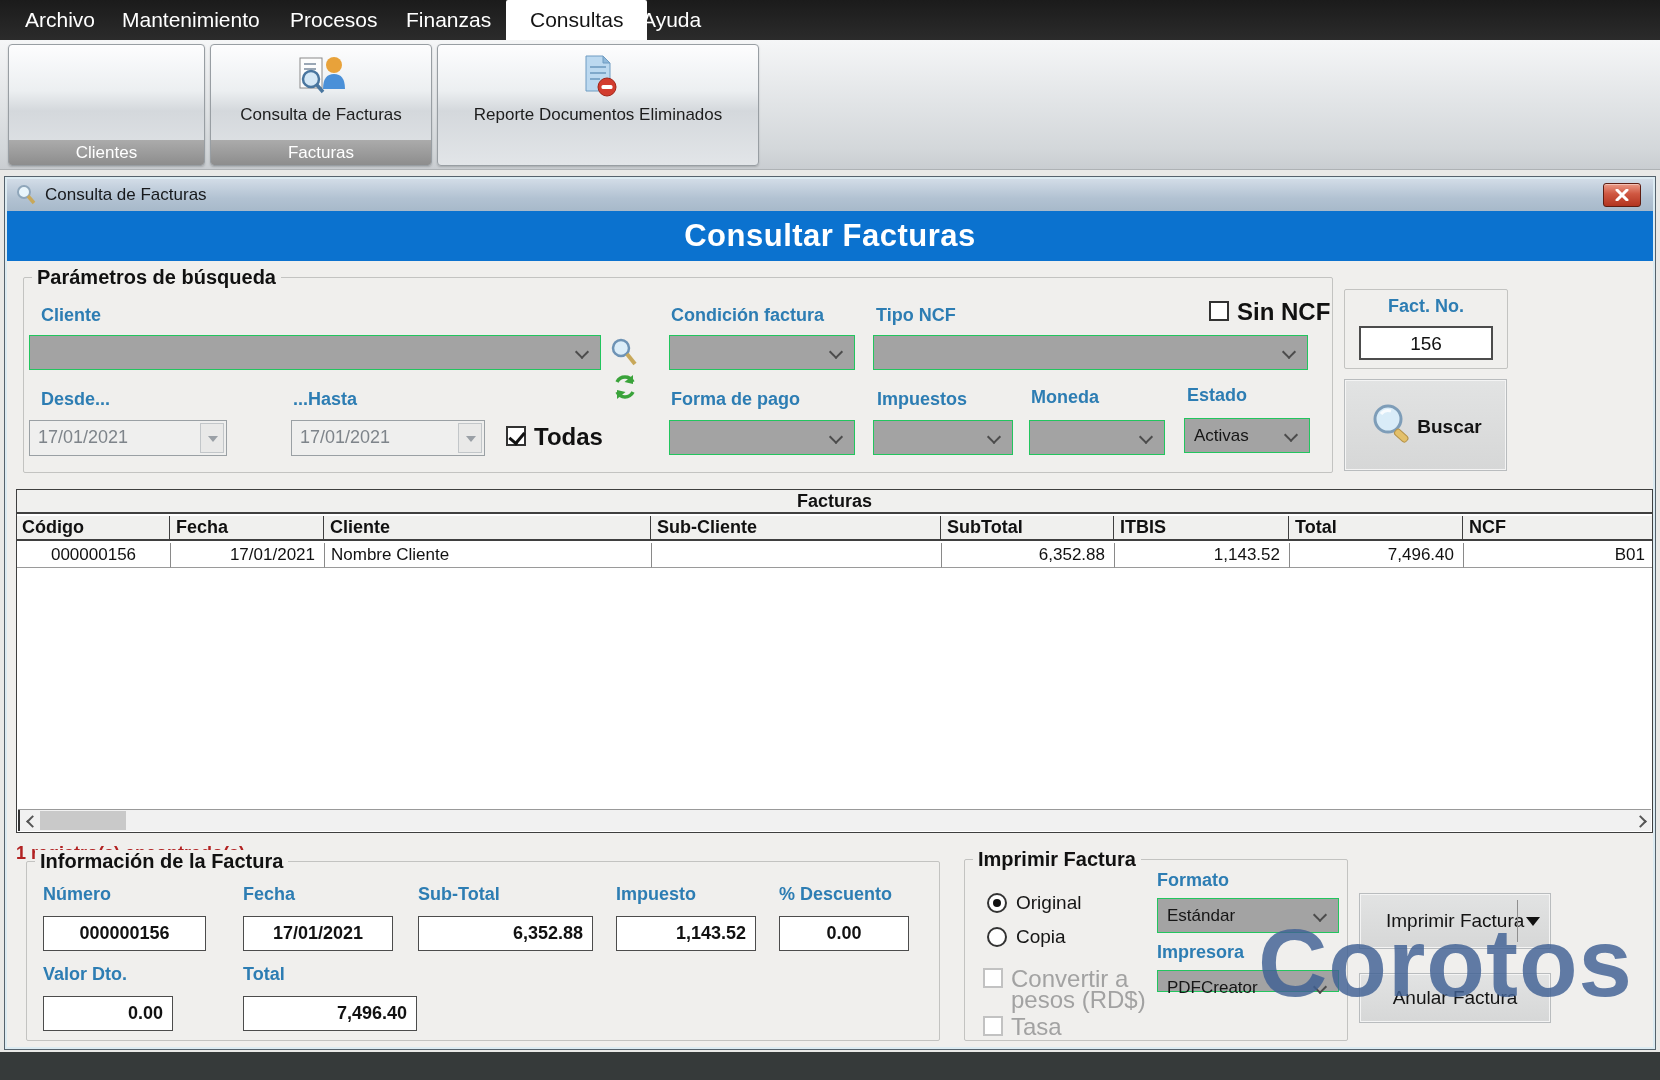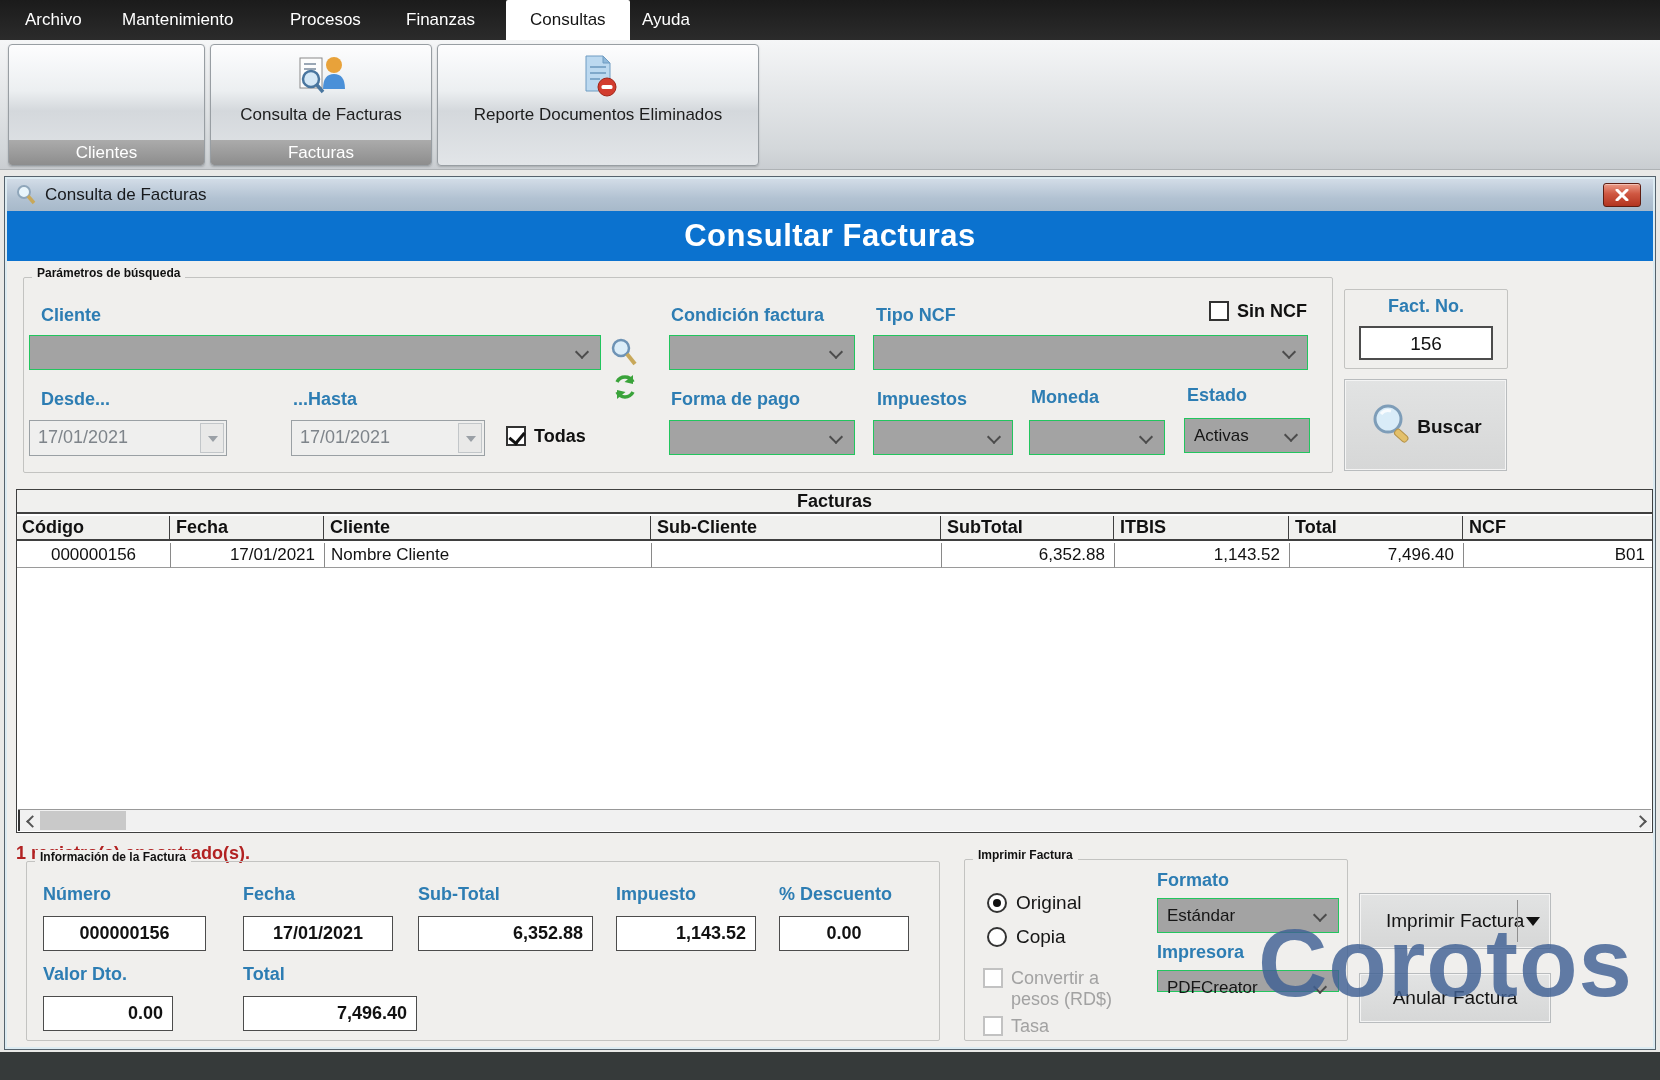--- a/index.html
+++ b/index.html
@@ -2,21 +2,21 @@
 <html><head>
 <meta charset="utf-8">
 <style>
   * { margin:0; padding:0; box-sizing:border-box; }
   html,body { width:1660px; height:1080px; }
   body { font-family:"Liberation Sans", sans-serif; background:#e9e9e7; overflow:hidden; position:relative; }
   #stage { position:absolute; left:0; top:0; width:1660px; height:1080px; overflow:hidden; }
 
   
   .menubar { position:absolute; left:0; top:0; width:1660px; height:40px; background:linear-gradient(#1b1b1b,#2b2b2b); }
-  .menu-item { position:absolute; top:0; height:40px; line-height:40px; color:#fff; font-size:17px; cursor:default; }
+  .menu-item { position:absolute; top:0; height:40px; line-height:40px; color:#fff; font-size:21px; cursor:default; }
   .menu-item.active { background:#ffffff; color:#141414; padding:0 24px; border-radius:2px 2px 0 0;text-align:right; }
 
   
   .ribbon { position:absolute; left:0; top:40px; width:1660px; height:130px; background:linear-gradient(#f5f6f7,#d3d7da 85%,#c9cdd1); border-bottom:1px solid #aeb2b5; }
   .rgroup { position:absolute; top:4px; height:122px; border:1px solid #989ea3; border-radius:4px;
             background:linear-gradient(#fdfdfe 0%,#eceff1 38%,#d4d8dc 55%,#e2e5e8 100%); box-shadow:0 1px 2px rgba(0,0,0,.18); }
   .rgroup .rbtn { position:absolute; left:0; top:0; right:0; bottom:26px; text-align:center; cursor:pointer; }
   .rgroup .ricon { display:block; margin:8px auto 2px auto; }
   .rgroup .rlabel { font-size:17px; color:#1d1d1d; }
   .rgroup .rcap { position:absolute; left:0; right:0; bottom:0; height:25px; line-height:25px; text-align:center;
@@ -30,21 +30,21 @@
   .title-text { font-size:17px; color:#17191c; margin-left:8px; }
   .closebtn { position:absolute; right:12px; top:4px; width:38px; height:24px; border:1px solid #5d1d12; border-radius:3px;
               background:linear-gradient(#eb9a86,#cf5741 45%,#b23520); display:flex; align-items:center; justify-content:center; cursor:pointer;
               box-shadow:inset 0 1px 0 rgba(255,255,255,.4); }
   .blueband { position:absolute; left:2px; top:34px; right:2px; height:50px; background:#0b72cf;
               display:flex; align-items:center; justify-content:center; }
   .blueband span { color:#fff; font-size:31px; font-weight:bold; letter-spacing:.5px; }
 
   
   .gbox { position:absolute; border:1px solid #c3c3c1; border-radius:2px; }
-  .gcap { position:absolute; top:-12px; left:8px; background:#f0efed; padding:0 5px; font-size:12px; font-weight:bold; color:#111; white-space:nowrap; }
+  .gcap { position:absolute; top:-12px; left:8px; background:#f0efed; padding:0 5px; font-size:20px; font-weight:bold; color:#111; white-space:nowrap; }
 
   .bl { position:absolute; color:#2d7db3; font-weight:bold; font-size:18px; white-space:nowrap; }
 
   
   .cmb { position:absolute; background:#a3a3a3; border:1px solid #22c55e; cursor:pointer; }
   .cmb::after { content:""; position:absolute; right:13px; top:11px; width:8px; height:8px;
                 border-right:2px solid #4c4c4c; border-bottom:2px solid #4c4c4c; transform:rotate(45deg); }
   .cmb .cval { position:absolute; left:9px; top:0; line-height:33px; font-size:17px; color:#161616; }
 
   
@@ -52,21 +52,21 @@
   .datebox .dval { position:absolute; left:8px; top:0; line-height:33px; font-size:18px; }
   .datebox .darr { position:absolute; right:2px; top:2px; bottom:2px; width:24px; background:#e9e9e8; border:1px solid #c2c6c9; }
   .datebox .darr::after { content:""; position:absolute; left:7px; top:12px; border-left:5px solid transparent;
                           border-right:5px solid transparent; border-top:6px solid #9aa0a6; }
 
   
   .chk { position:absolute; display:flex; align-items:flex-start; cursor:pointer; }
   .chk .box { width:20px; height:20px; background:#fff; border:2px solid #333; position:relative; flex:none; }
   .chk.checked .box::after { content:""; position:absolute; left:4px; top:1px; width:7px; height:12px;
                              border-right:3px solid #111; border-bottom:3px solid #111; transform:rotate(40deg); }
-  .chk .ctext { font-size:18px; font-weight:bold; color:#111; margin-left:8px; line-height:21px; }
+  .chk .ctext { font-size:24px; font-weight:bold; color:#111; margin-left:8px; line-height:21px; }
   .chk.disabled .box { border-color:#c2c2c2; }
   .chk.disabled .ctext { color:#a2a2a2; font-weight:normal; }
   .radio { position:absolute; display:flex; align-items:center; cursor:pointer; }
   .radio .rb { width:20px; height:20px; border:2px solid #333; border-radius:50%; background:#fff; position:relative; flex:none; }
   .radio.sel .rb::after { content:""; position:absolute; left:4px; top:4px; width:8px; height:8px; border-radius:50%; background:#111; }
   .radio .rtext { font-size:19px; color:#151515; margin-left:9px; }
 
   
   .vbox { position:absolute; background:#fff; border:1px solid #4c4c4c; font-size:18px; font-weight:bold; color:#111;
           line-height:32px; overflow:hidden; white-space:nowrap; }

